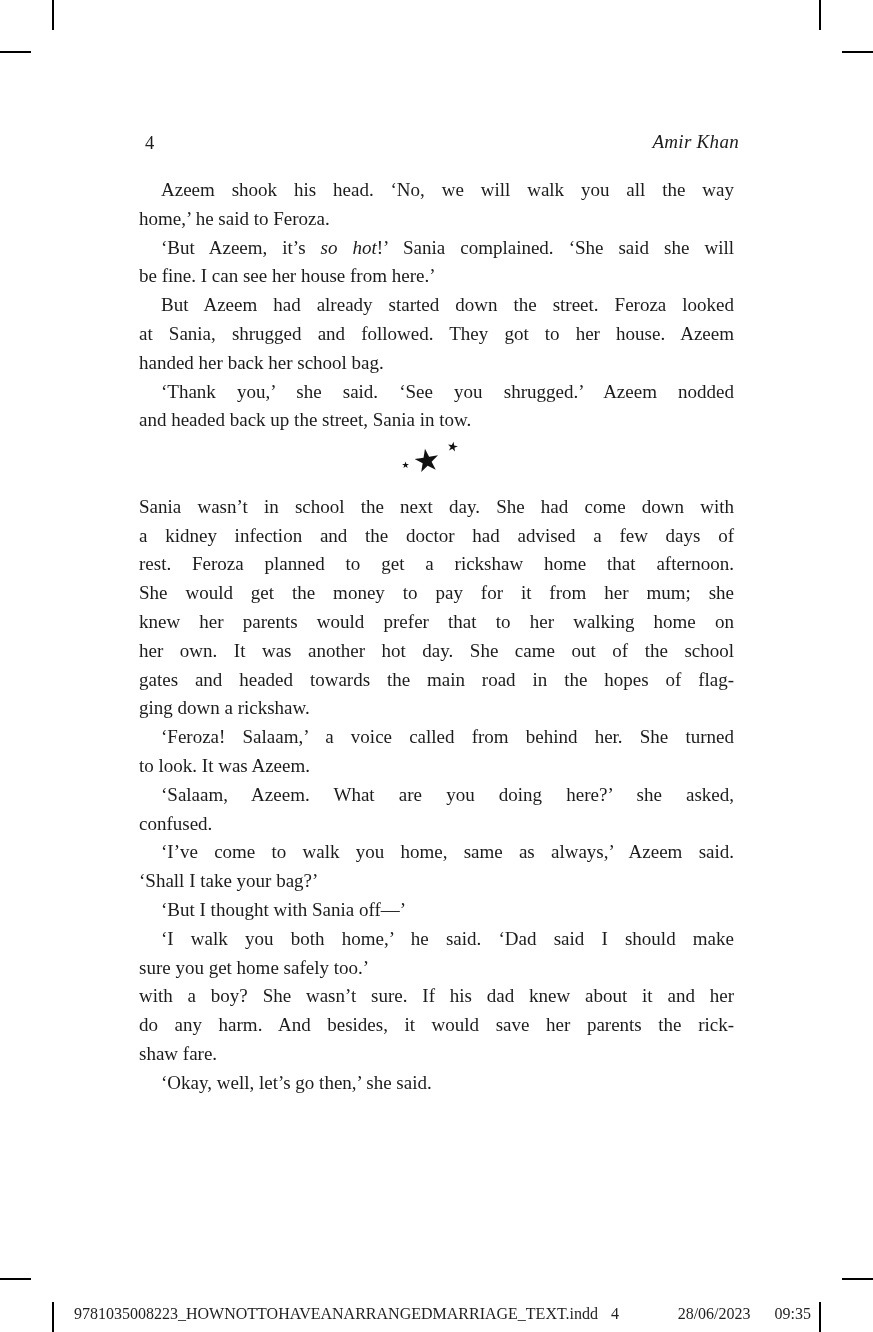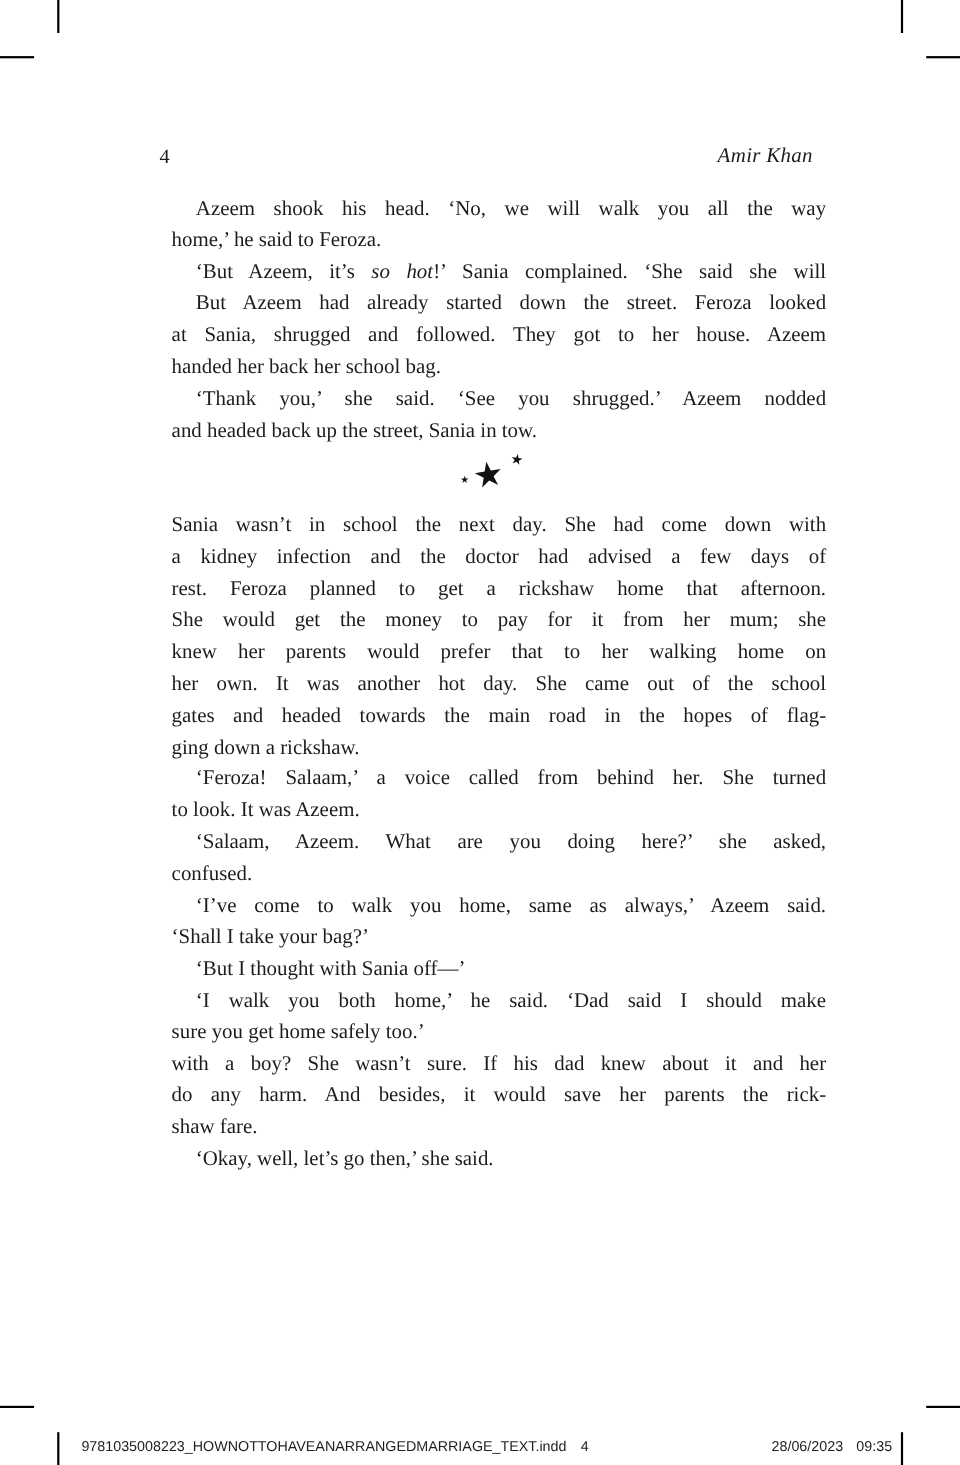--- a/index.html
+++ b/index.html
@@ -23,45 +23,45 @@
   
   .running-head {
     position:absolute; left:144px; top:130px; width:595px; height:26px;
     font-size:19px; line-height:24px;
   }
   .folio { position:absolute; left:1px; top:1px; font-style:normal; font-size:18.5px; }
   .head-title { display:block; text-align:right; font-style:italic; letter-spacing:0.3px; }
 
   
   .text-block {
-    position:absolute; left:156px; top:176px; width:595px;
+    position:absolute; left:139px; top:176px; width:595px;
     font-size:19px; line-height:28.8px;
   }
   .line { text-align:justify; text-align-last:justify; height:28.8px; overflow:visible; }
   .line.last { text-align-last:left; }
   .line.indent { text-indent:22px; }
   .line em { }
 
   
   .ornament { height:57.6px; display:flex; justify-content:center; align-items:flex-start; }
   .orn-cluster { position:relative; width:62px; height:57.6px; left:-6px; }
   .star { position:absolute; color:#111; line-height:1; }
   .star-tiny  { left:2px;  top:26px; font-size:9px; }
   .star-big   { left:13px; top:10px; font-size:31px; transform:rotate(-9deg); }
   .star-right { left:47px; top:5px;  font-size:13px; transform:rotate(10deg); }
 
   
   .slug {
     position:absolute; left:74px; right:62px; top:1303px; height:22px;
     display:flex; justify-content:space-between; align-items:center;
-    font-family:Liberation Sans, sans-serif; font-size:13px; color:#1f1f1f;
+    font-family:Liberation Serif, serif; font-size:16px; color:#1f1f1f;
   }
   .slug .left, .slug .right { white-space:nowrap; }
   .slug-pagenum { margin-left:13px; }
-  .slug-time { margin-left:12px; }
+  .slug-time { margin-left:24px; }
 </style>
 </head>
 <body>
 
 <div class="sheet">
 
   <div class="crop v tl-v"></div>
   <div class="crop h tl-h"></div>
   <div class="crop v tr-v"></div>
   <div class="crop h tr-h"></div>
@@ -72,20 +72,21 @@
 
   <div class="running-head">
     <span class="folio">4</span>
     <span class="head-title">Amir Khan</span>
   </div>
 
   <div class="text-block" id="text-block">
       <div class="line indent"><span>Azeem shook his head. ‘No, we will walk you all the way</span></div>
       <div class="line last"><span>home,’ he said to Feroza.</span></div>
       <div class="line indent"><span>‘But Azeem, it’s </span><em>so hot</em><span>!’ Sania complained. ‘She said she will</span></div>
+      <div class="line last"><span>be fine. I can see her house from here.’</span></div>
       <div class="line indent"><span>But Azeem had already started down the street. Feroza looked</span></div>
       <div class="line"><span>at Sania, shrugged and followed. They got to her house. Azeem</span></div>
       <div class="line last"><span>handed her back her school bag.</span></div>
       <div class="line indent"><span>‘Thank you,’ she said. ‘See you shrugged.’ Azeem nodded</span></div>
       <div class="line last"><span>and headed back up the street, Sania in tow.</span></div>
       <div class="ornament">
         <span class="orn-cluster">
           <span class="star star-tiny">★</span>
           <span class="star star-big">★</span>
           <span class="star star-right">★</span>

